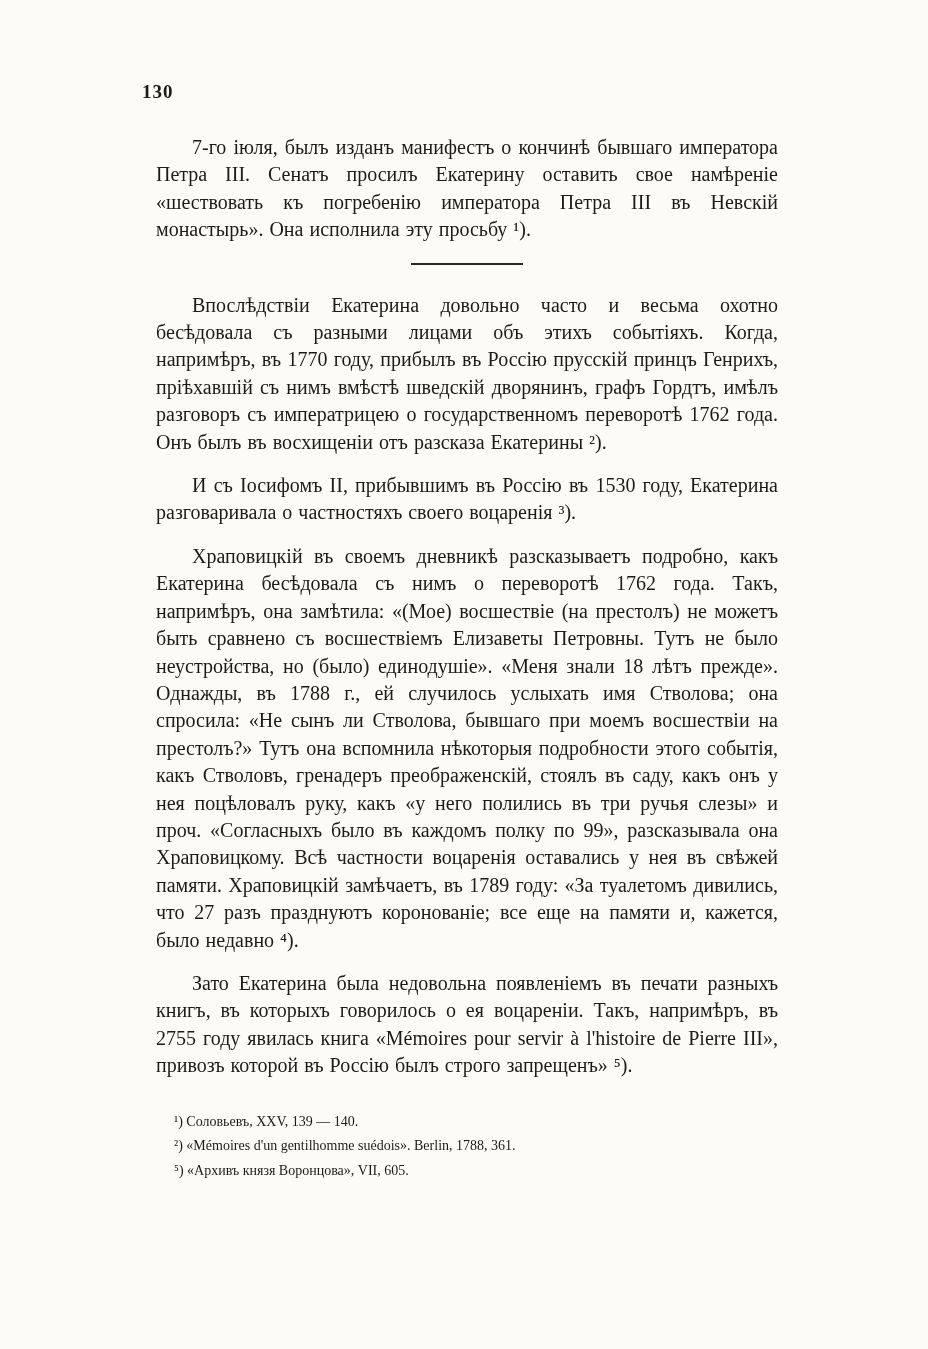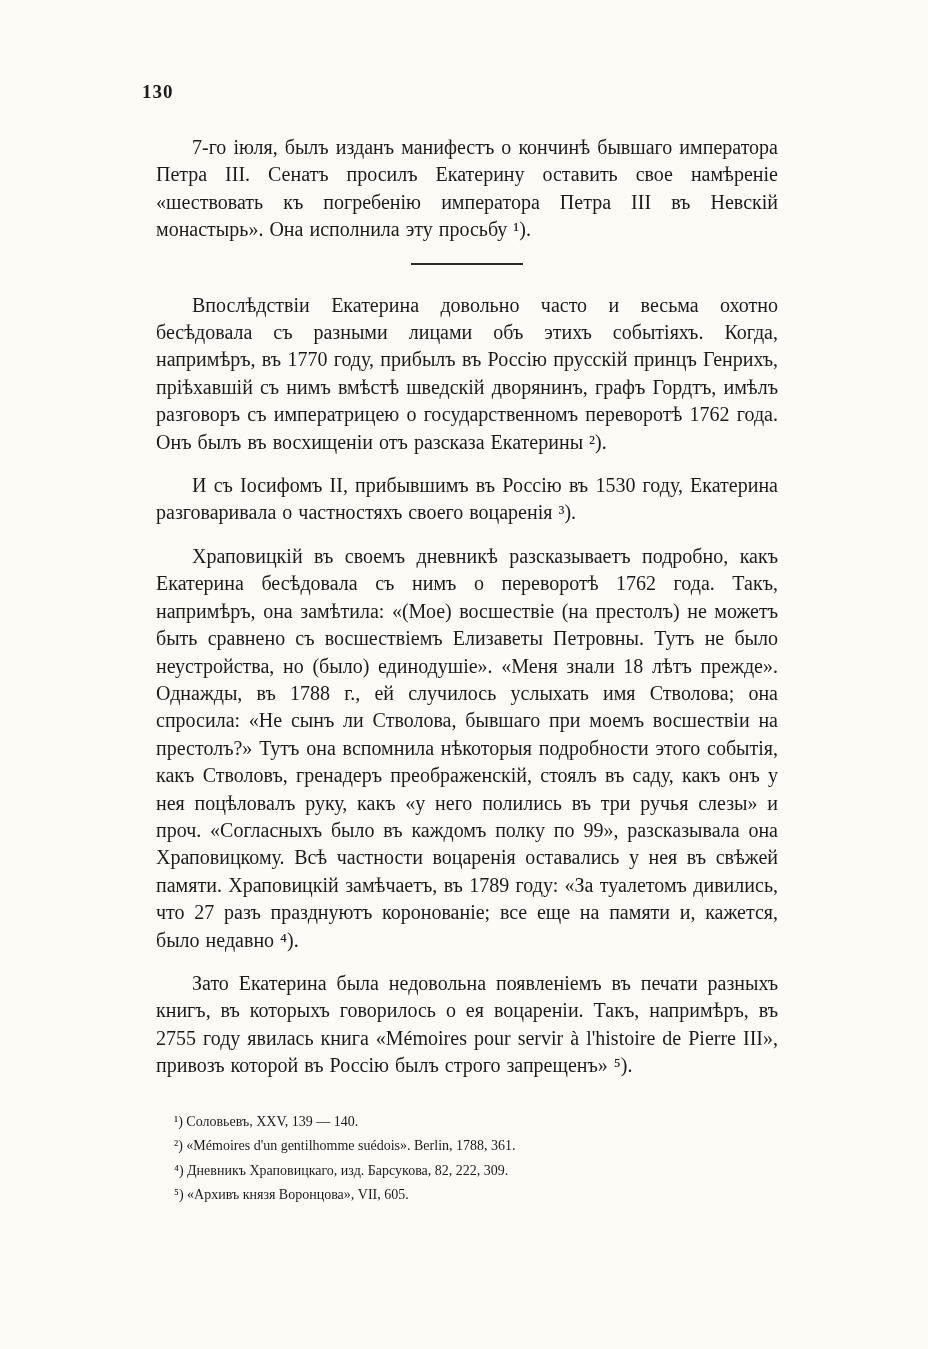--- a/index.html
+++ b/index.html
@@ -81,19 +81,18 @@
     <div class="section-rule"></div>
 
     <p class="para">Впослѣдствіи Екатерина довольно часто и весьма охотно бесѣдовала съ разными лицами объ этихъ событіяхъ. Когда, напримѣръ, въ 1770 году, прибылъ въ Россію прусскій принцъ Генрихъ, пріѣхавшій съ нимъ вмѣстѣ шведскій дворянинъ, графъ Гордтъ, имѣлъ разговоръ съ императрицею о государственномъ переворотѣ 1762 года. Онъ былъ въ восхищеніи отъ разсказа Екатерины ²).</p>
     <p class="para">И съ Іосифомъ II, прибывшимъ въ Россію въ 1530 году, Екатерина разговаривала о частностяхъ своего воцаренія ³).</p>
     <p class="para">Храповицкій въ своемъ дневникѣ разсказываетъ подробно, какъ Екатерина бесѣдовала съ нимъ о переворотѣ 1762 года. Такъ, напримѣръ, она замѣтила: «(Мое) восшествіе (на престолъ) не можетъ быть сравнено съ восшествіемъ Елизаветы Петровны. Тутъ не было неустройства, но (было) единодушіе». «Меня знали 18 лѣтъ прежде». Однажды, въ 1788 г., ей случилось услыхать имя Стволова; она спросила: «Не сынъ ли Стволова, бывшаго при моемъ восшествіи на престолъ?» Тутъ она вспомнила нѣкоторыя подробности этого событія, какъ Стволовъ, гренадеръ преображенскій, стоялъ въ саду, какъ онъ у нея поцѣловалъ руку, какъ «у него полились въ три ручья слезы» и проч. «Согласныхъ было въ каждомъ полку по 99», разсказывала она Храповицкому. Всѣ частности воцаренія оставались у нея въ свѣжей памяти. Храповицкій замѣчаетъ, въ 1789 году: «За туалетомъ дивились, что 27 разъ празднуютъ коронованіе; все еще на памяти и, кажется, было недавно ⁴).</p>
     <p class="para">Зато Екатерина была недовольна появленіемъ въ печати разныхъ книгъ, въ которыхъ говорилось о ея воцареніи. Такъ, напримѣръ, въ 2755 году явилась книга «Mémoires pour servir à l'histoire de Pierre III», привозъ которой въ Россію былъ строго запрещенъ» ⁵).</p>
 
     <footer class="footnotes">
       <div class="footnote"><span class="fn-marker">¹)</span><span> Соловьевъ, XXV, 139 — 140.</span></div>
       <div class="footnote"><span class="fn-marker">²)</span><span> «Mémoires d'un gentilhomme suédois». Berlin, 1788, 361.</span></div>
-      <div class="footnote"><span class="fn-marker">⁴)</span><span> Дневникъ Храповицкаго, изд. Барсукова, 82, 222, 309.</span></div>
       <div class="footnote"><span class="fn-marker">⁵)</span><span> «Архивъ князя Воронцова», VII, 605.</span></div>
     </footer>
 
   </main>
 
 </div>
 
 </body></html>

